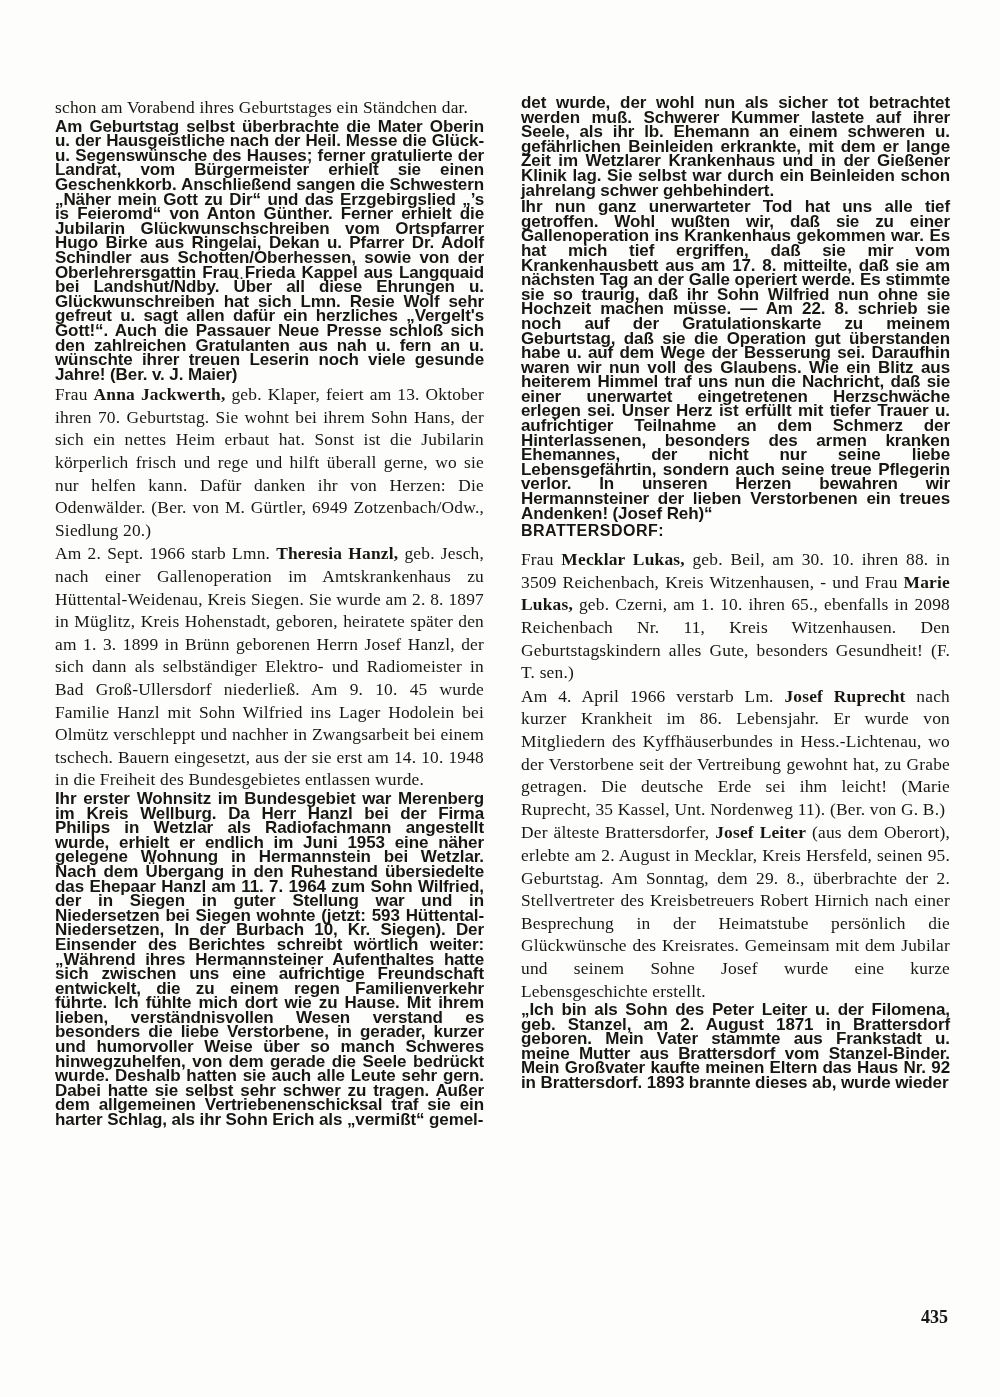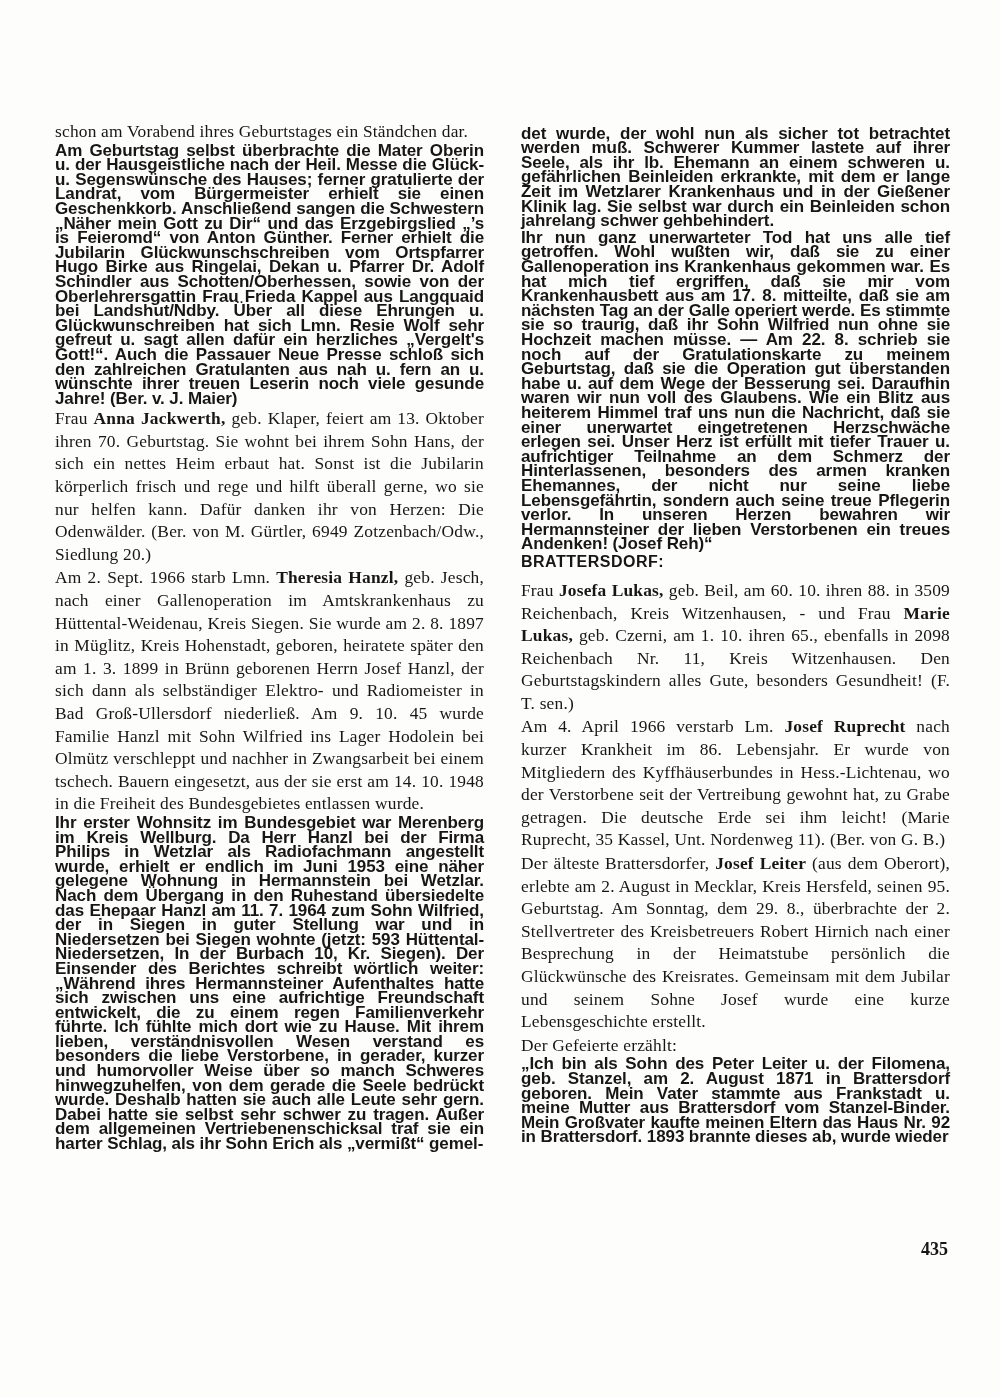--- a/index.html
+++ b/index.html
@@ -13,22 +13,21 @@
   }
   .page {
     position: absolute;
     inset: 0;
     padding: 96px 50px 0 55px;
     box-sizing: border-box;
   }
   .columns {
     display: flex;
     gap: 37px;
-    align-items: center;
-    margin-top: 24px;
+    align-items: flex-start;
   }
   .column { width: 429px; }
   p.block { margin: 0; text-align: justify; }
   p.block + p.block { margin-top: 1px; }
   p.body {
     font-family: "Liberation Serif", serif;
     font-size: 17.4px;
     line-height: 22.6px;
     letter-spacing: 0.2px;
   }
@@ -46,21 +45,21 @@
     letter-spacing: 0.5px;
     text-align: left;
     margin-top: 11px;
     margin-bottom: 8px;
   }
   p.heading + p.block { margin-top: 4px; }
   p.small + p.small { margin-top: 2px; }
   .b { font-weight: 700; }
   .page-number {
     position: absolute;
-    top: 1239px;
+    top: 1307px;
     right: 52px;
     font-family: "Liberation Serif", serif;
     font-weight: 700;
     font-size: 18px;
   }
 </style>
 </head>
 <body>
 
 <div class="page">
@@ -69,21 +68,20 @@
         <p class="block body"><span>schon am Vorabend ihres Geburtstages ein Ständchen dar.</span></p>
         <p class="block small"><span>Am Geburtstag selbst überbrachte die Mater Oberin u. der Hausgeistliche nach der Heil. Messe die Glück- u. Segenswünsche des Hauses; ferner gratulierte der Landrat, vom Bürgermeister erhielt sie einen Geschenkkorb. Anschließend sangen die Schwestern „Näher mein Gott zu Dir“ und das Erzgebirgslied „’s is Feieromd“ von Anton Günther. Ferner erhielt die Jubilarin Glückwunschschreiben vom Ortspfarrer Hugo Birke aus Ringelai, Dekan u. Pfarrer Dr. Adolf Schindler aus Schotten/Oberhessen, sowie von der Oberlehrersgattin Frau Frieda Kappel aus Langquaid bei Landshut/Ndby. Über all diese Ehrungen u. Glückwunschreiben hat sich Lmn. Resie Wolf sehr gefreut u. sagt allen dafür ein herzliches „Vergelt's Gott!“. Auch die Passauer Neue Presse schloß sich den zahlreichen Gratulanten aus nah u. fern an u. wünschte ihrer treuen Leserin noch viele gesunde Jahre! (Ber. v. J. Maier)</span></p>
         <p class="block body"><span>Frau </span><span class="b">Anna Jackwerth,</span><span> geb. Klaper, feiert am 13. Oktober ihren 70. Geburtstag. Sie wohnt bei ihrem Sohn Hans, der sich ein nettes Heim erbaut hat. Sonst ist die Jubilarin körperlich frisch und rege und hilft überall gerne, wo sie nur helfen kann. Dafür danken ihr von Herzen: Die Odenwälder. (Ber. von M. Gürtler, 6949 Zotzenbach/Odw., Siedlung 20.)</span></p>
         <p class="block body"><span>Am 2. Sept. 1966 starb Lmn. </span><span class="b">Theresia Hanzl,</span><span> geb. Jesch, nach einer Gallenoperation im Amtskrankenhaus zu Hüttental-Weidenau, Kreis Siegen. Sie wurde am 2. 8. 1897 in Müglitz, Kreis Hohenstadt, geboren, heiratete später den am 1. 3. 1899 in Brünn geborenen Herrn Josef Hanzl, der sich dann als selbständiger Elektro- und Radiomeister in Bad Groß-Ullersdorf niederließ. Am 9. 10. 45 wurde Familie Hanzl mit Sohn Wilfried ins Lager Hodolein bei Olmütz verschleppt und nachher in Zwangsarbeit bei einem tschech. Bauern eingesetzt, aus der sie erst am 14. 10. 1948 in die Freiheit des Bundesgebietes entlassen wurde.</span></p>
         <p class="block small"><span>Ihr erster Wohnsitz im Bundesgebiet war Merenberg im Kreis Wellburg. Da Herr Hanzl bei der Firma Philips in Wetzlar als Radiofachmann angestellt wurde, erhielt er endlich im Juni 1953 eine näher gelegene Wohnung in Hermannstein bei Wetzlar. Nach dem Übergang in den Ruhestand übersiedelte das Ehepaar Hanzl am 11. 7. 1964 zum Sohn Wilfried, der in Siegen in guter Stellung war und in Niedersetzen bei Siegen wohnte (jetzt: 593 Hüttental-Niedersetzen, In der Burbach 10, Kr. Siegen). Der Einsender des Berichtes schreibt wörtlich weiter: „Während ihres Hermannsteiner Aufenthaltes hatte sich zwischen uns eine aufrichtige Freundschaft entwickelt, die zu einem regen Familienverkehr führte. Ich fühlte mich dort wie zu Hause. Mit ihrem lieben, verständnisvollen Wesen verstand es besonders die liebe Verstorbene, in gerader, kurzer und humorvoller Weise über so manch Schweres hinwegzuhelfen, von dem gerade die Seele bedrückt wurde. Deshalb hatten sie auch alle Leute sehr gern. Dabei hatte sie selbst sehr schwer zu tragen. Außer dem allgemeinen Vertriebenenschicksal traf sie ein harter Schlag, als ihr Sohn Erich als „vermißt“ gemel-</span></p>
       </div>
     <div class="column">
         <p class="block small"><span>det wurde, der wohl nun als sicher tot betrachtet werden muß. Schwerer Kummer lastete auf ihrer Seele, als ihr lb. Ehemann an einem schweren u. gefährlichen Beinleiden erkrankte, mit dem er lange Zeit im Wetzlarer Krankenhaus und in der Gießener Klinik lag. Sie selbst war durch ein Beinleiden schon jahrelang schwer gehbehindert.</span></p>
         <p class="block small"><span>Ihr nun ganz unerwarteter Tod hat uns alle tief getroffen. Wohl wußten wir, daß sie zu einer Gallenoperation ins Krankenhaus gekommen war. Es hat mich tief ergriffen, daß sie mir vom Krankenhausbett aus am 17. 8. mitteilte, daß sie am nächsten Tag an der Galle operiert werde. Es stimmte sie so traurig, daß ihr Sohn Wilfried nun ohne sie Hochzeit machen müsse. — Am 22. 8. schrieb sie noch auf der Gratulationskarte zu meinem Geburtstag, daß sie die Operation gut überstanden habe u. auf dem Wege der Besserung sei. Daraufhin waren wir nun voll des Glaubens. Wie ein Blitz aus heiterem Himmel traf uns nun die Nachricht, daß sie einer unerwartet eingetretenen Herzschwäche erlegen sei. Unser Herz ist erfüllt mit tiefer Trauer u. aufrichtiger Teilnahme an dem Schmerz der Hinterlassenen, besonders des armen kranken Ehemannes, der nicht nur seine liebe Lebensgefährtin, sondern auch seine treue Pflegerin verlor. In unseren Herzen bewahren wir Hermannsteiner der lieben Verstorbenen ein treues Andenken! (Josef Reh)“</span></p>
         <p class="block heading"><span class="b">BRATTERSDORF:</span></p>
-        <p class="block body"><span>Frau </span><span class="b">Josefa Lukas,</span><span> geb. Beil, am 60. 10. ihren 88. in 3509 Reichenbach, Kreis Witzenhausen, - und Frau </span><span class="b">Marie Lukas,</span><span> geb. Czerni, am 1. 10. ihren 65., ebenfalls in 2098 Reichenbach Nr. 11, Kreis Witzenhausen. Den Geburtstagskindern alles Gute, besonders Gesundheit! (F. T. sen.)</span></p>
+        <p class="block body"><span>Frau </span><span class="b">Mecklar Lukas,</span><span> geb. Beil, am 30. 10. ihren 88. in 3509 Reichenbach, Kreis Witzenhausen, - und Frau </span><span class="b">Marie Lukas,</span><span> geb. Czerni, am 1. 10. ihren 65., ebenfalls in 2098 Reichenbach Nr. 11, Kreis Witzenhausen. Den Geburtstagskindern alles Gute, besonders Gesundheit! (F. T. sen.)</span></p>
         <p class="block body"><span>Am 4. April 1966 verstarb Lm. </span><span class="b">Josef Ruprecht</span><span> nach kurzer Krankheit im 86. Lebensjahr. Er wurde von Mitgliedern des Kyffhäuserbundes in Hess.-Lichtenau, wo der Verstorbene seit der Vertreibung gewohnt hat, zu Grabe getragen. Die deutsche Erde sei ihm leicht! (Marie Ruprecht, 35 Kassel, Unt. Nordenweg 11). (Ber. von G. B.)</span></p>
         <p class="block body"><span>Der älteste Brattersdorfer, </span><span class="b">Josef Leiter</span><span> (aus dem Oberort), erlebte am 2. August in Mecklar, Kreis Hersfeld, seinen 95. Geburtstag. Am Sonntag, dem 29. 8., überbrachte der 2. Stellvertreter des Kreisbetreuers Robert Hirnich nach einer Besprechung in der Heimatstube persönlich die Glückwünsche des Kreisrates. Gemeinsam mit dem Jubilar und seinem Sohne Josef wurde eine kurze Lebensgeschichte erstellt.</span></p>
-        <p class="block body"><span>Der Gefeierte erzählt:</span></p>
         <p class="block small"><span>„Ich bin als Sohn des Peter Leiter u. der Filomena, geb. Stanzel, am 2. August 1871 in Brattersdorf geboren. Mein Vater stammte aus Frankstadt u. meine Mutter aus Brattersdorf vom Stanzel-Binder. Mein Großvater kaufte meinen Eltern das Haus Nr. 92 in Brattersdorf. 1893 brannte dieses ab, wurde wieder</span></p>
       </div>
   </div>
   <div class="page-number">435</div>
 </div>
 
 </body></html>

